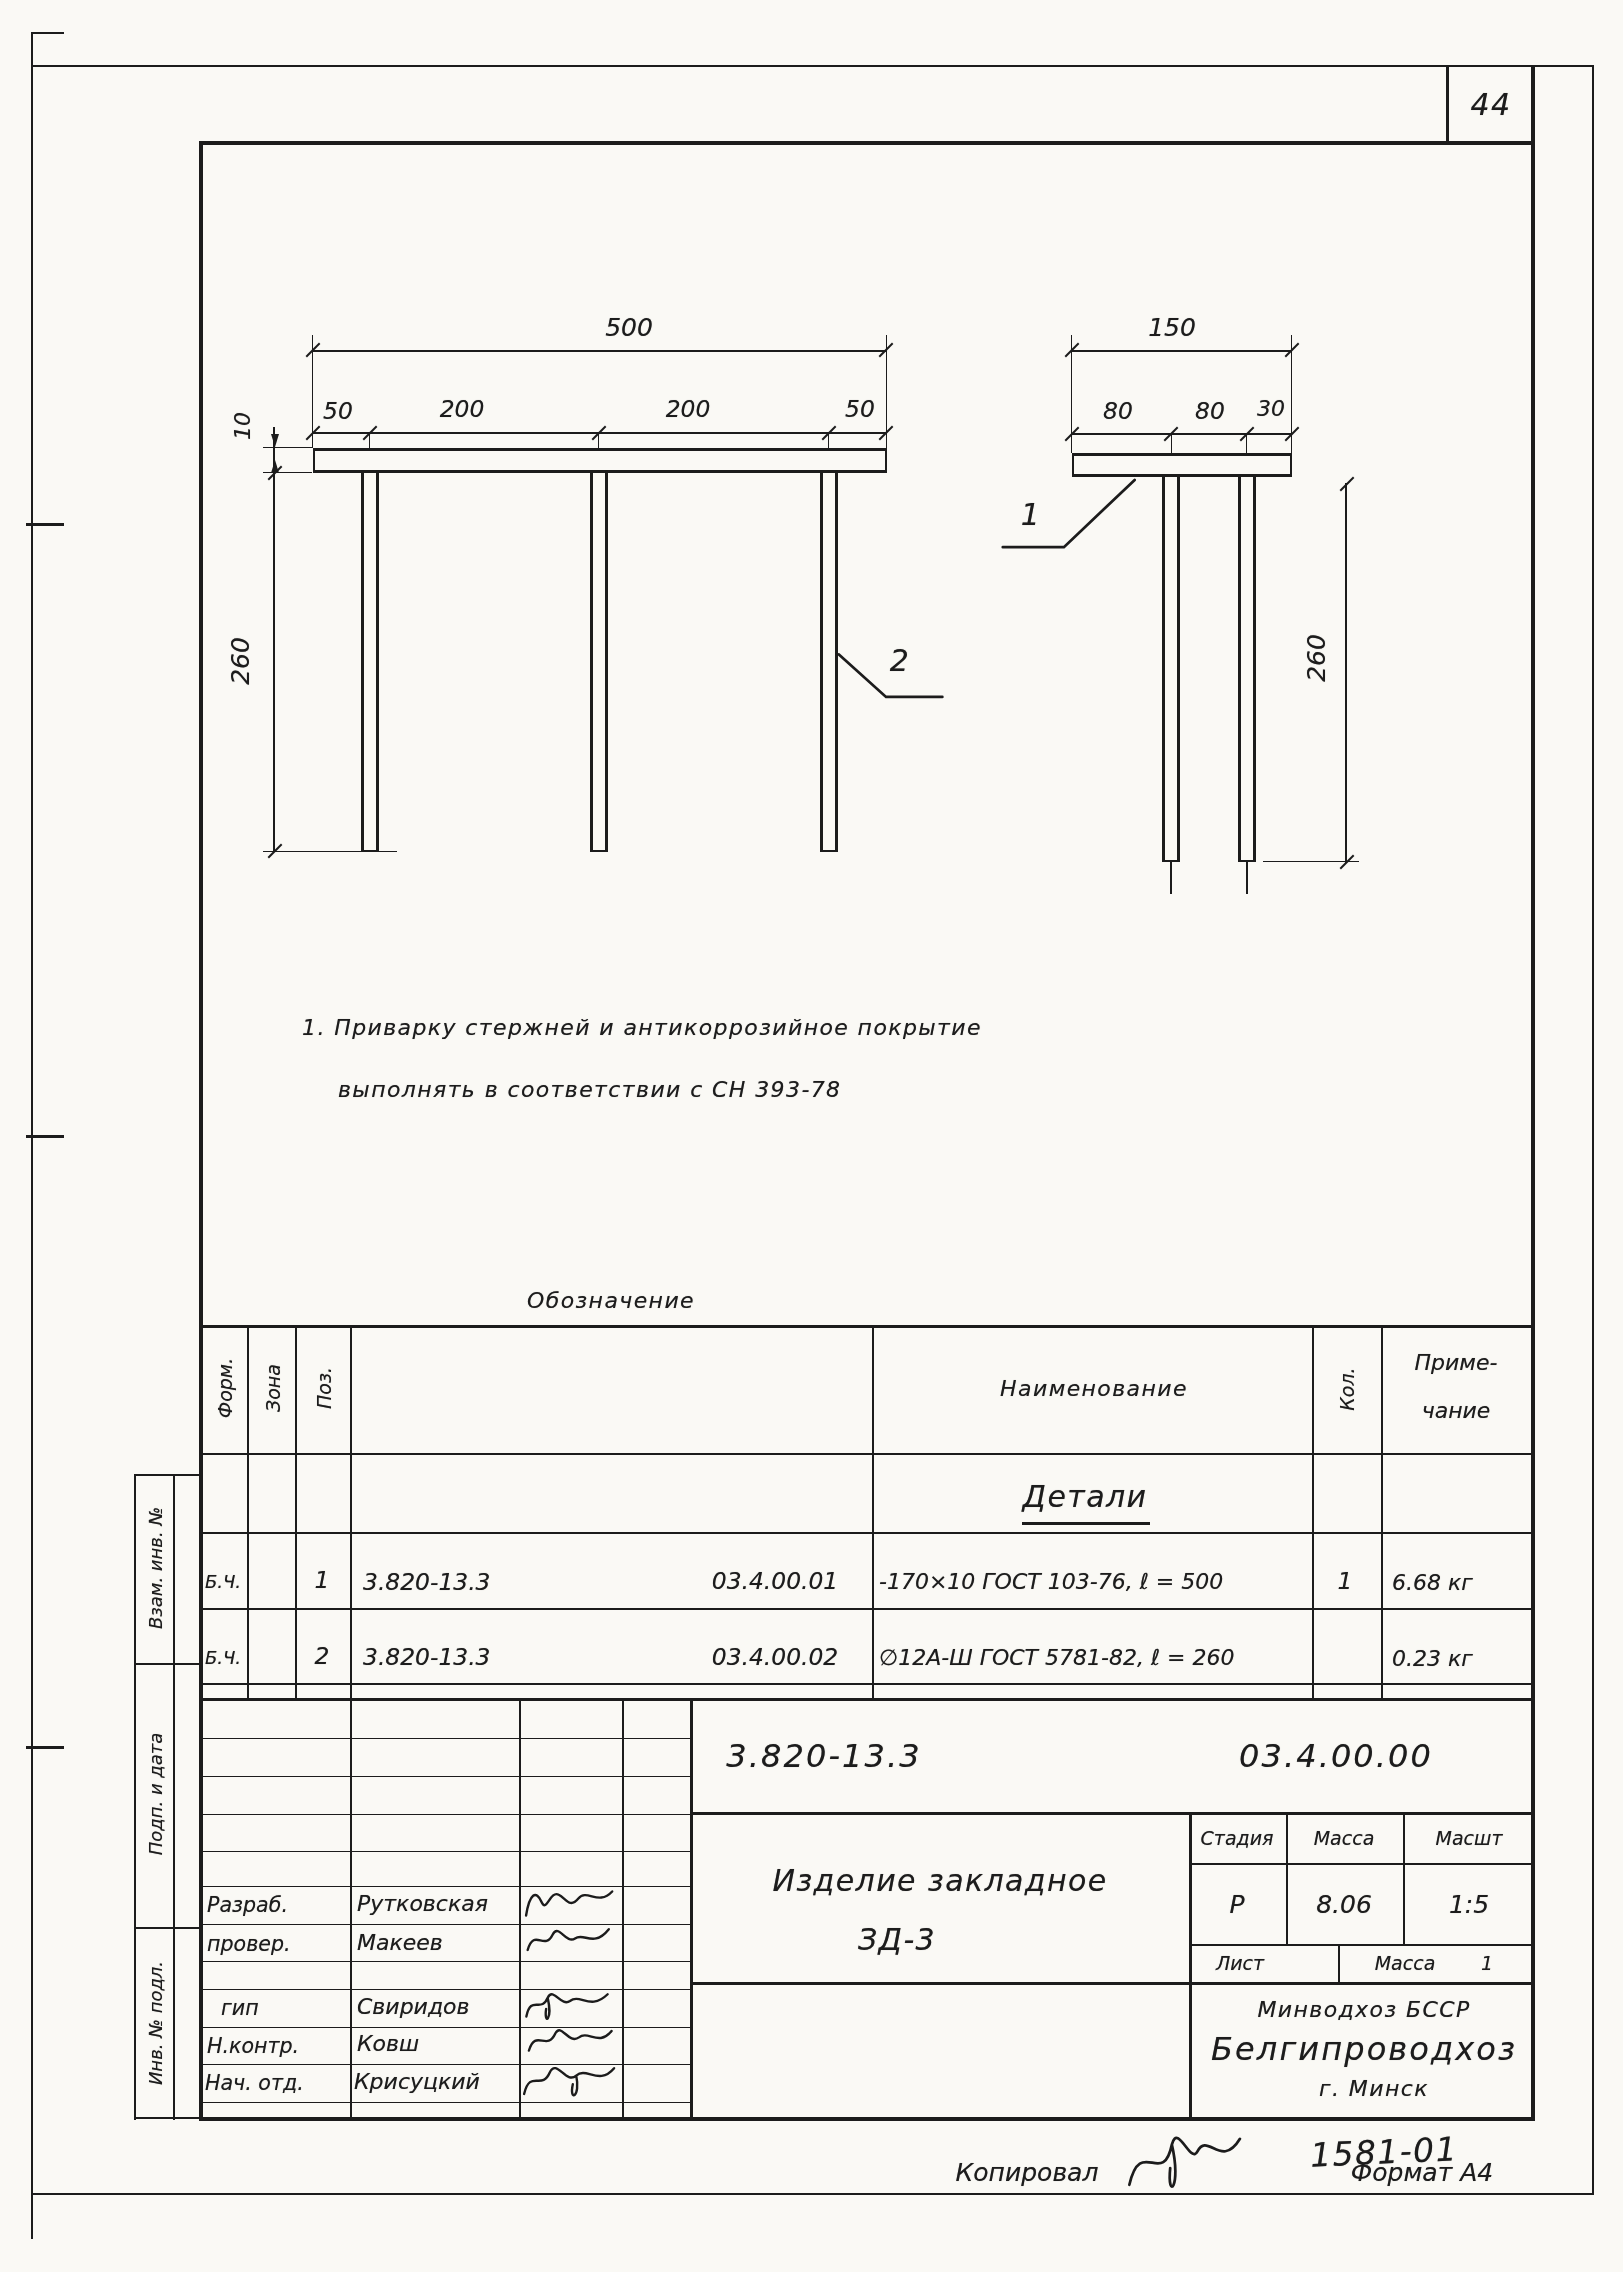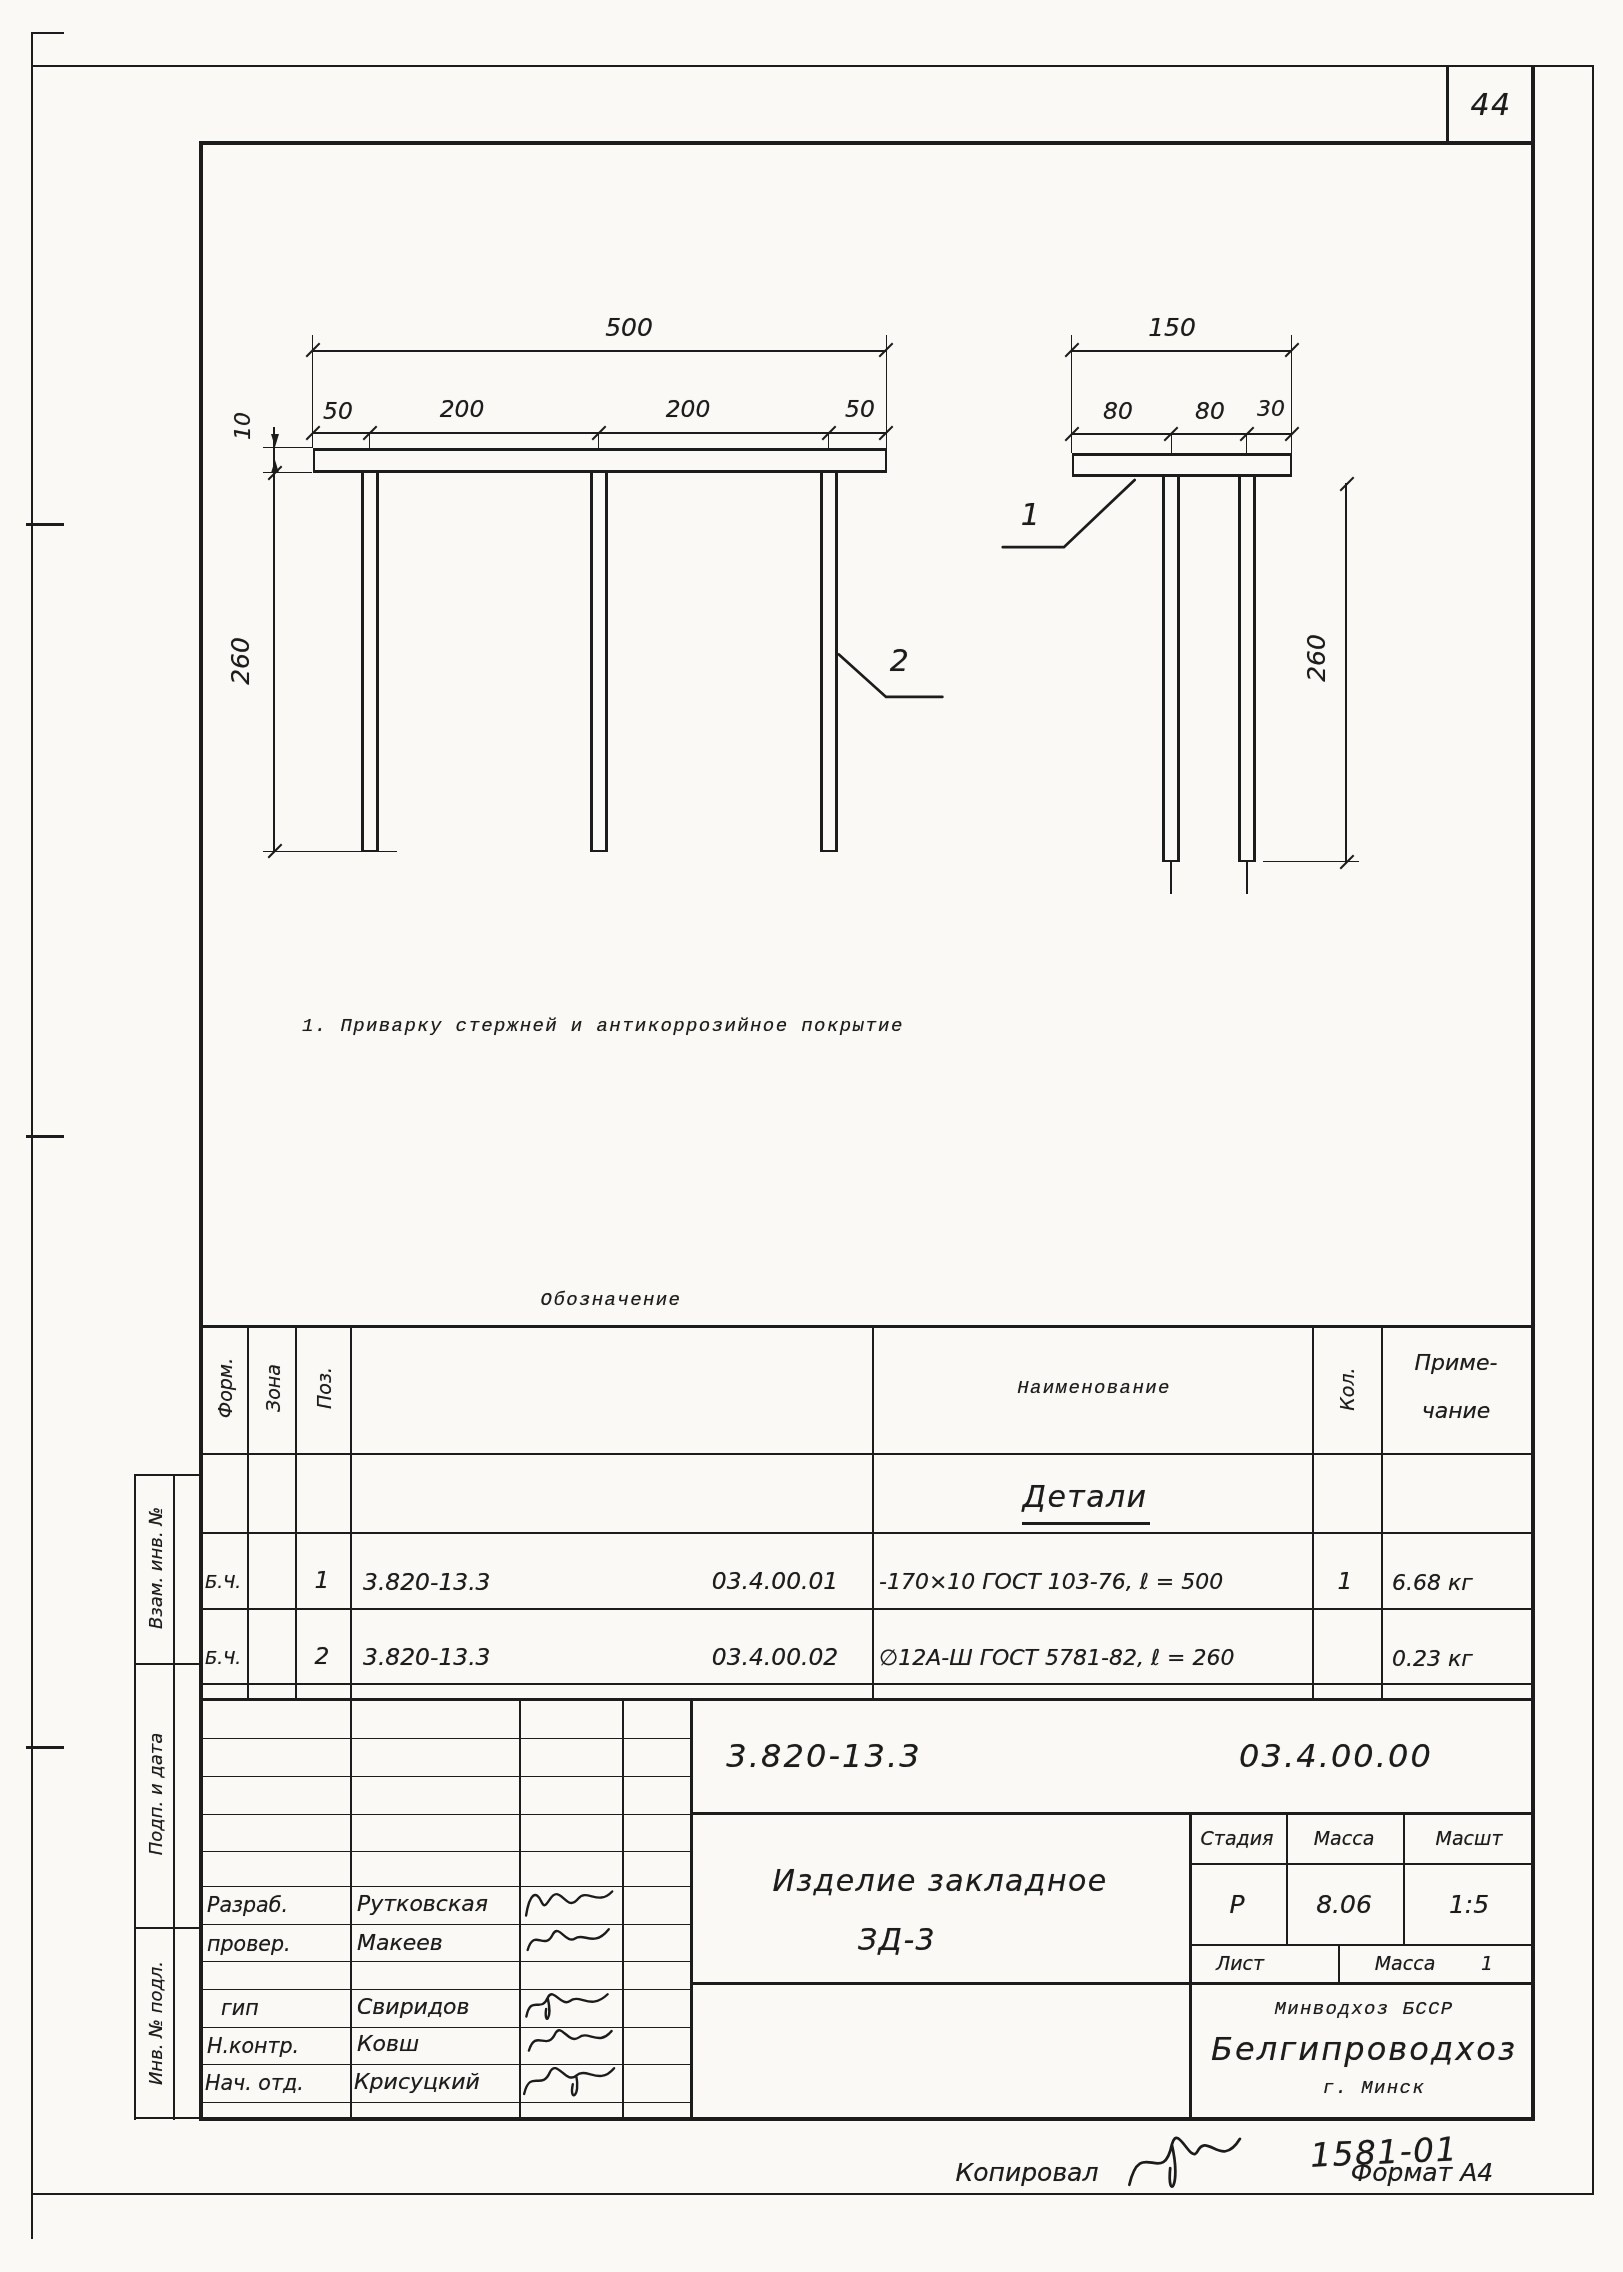--- a/index.html
+++ b/index.html
@@ -6,21 +6,21 @@
   .sheet{position:relative;width:1623px;height:2273px;background:#faf9f5;
          font-family:"DejaVu Sans",sans-serif;color:#1c1c1c;overflow:hidden;}
   .l{position:absolute;background:#1c1c1c;}
   .t{position:absolute;font-style:italic;white-space:nowrap;color:#1c1c1c;
      text-shadow:0 0 0.7px rgba(20,20,20,.55);}
   .ct{transform:translate(-50%,-50%);}
   .rt{transform:translate(-50%,-50%) rotate(-90deg);}
   .tilt{transform:translate(-50%,-50%) rotate(-2.5deg);}
   .f26{font-size:18px;} .f28{font-size:19px;} .f30{font-size:20.6px;}
   .f32{font-size:22px;} .f34{font-size:23.4px;} .f36{font-size:25px;}
-  .f40{font-size:19px;letter-spacing:1.4px;font-family:Liberation Mono, monospace;} .f44{font-size:30px;letter-spacing:1.4px;}
+  .f40{font-size:22px;letter-spacing:1.4px;} .f44{font-size:30px;letter-spacing:1.4px;}
   .f46{font-size:32px;letter-spacing:2.1px;} .f48{font-size:33px;letter-spacing:1.4px;}
   .tick{position:absolute;width:2.1px;height:19px;background:#1c1c1c;
         transform:translate(-50%,-50%) rotate(45deg);}
   .arrd{position:absolute;width:0;height:0;border-left:4.8px solid transparent;
         border-right:4.8px solid transparent;border-top:13.7px solid #1c1c1c;transform:translate(-50%,0);}
   .arru{position:absolute;width:0;height:0;border-left:4.8px solid transparent;
         border-right:4.8px solid transparent;border-bottom:13.7px solid #1c1c1c;transform:translate(-50%,-100%);}
   .plate{position:absolute;box-sizing:border-box;border-top:3.4px solid #1c1c1c;
          border-bottom:3.4px solid #1c1c1c;border-left:2.1px solid #1c1c1c;border-right:2.1px solid #1c1c1c;}
   .rod{position:absolute;box-sizing:border-box;border-left:3.4px solid #1c1c1c;
@@ -133,20 +133,21 @@
   <div class="t f36 rt" style="left:1316px;top:658px">260</div>
 
   <div class="t f44 ct" style="left:1031px;top:514px">1</div>
 
   <svg class="ov" width="1623" height="2273" viewBox="0 0 2363 3308">
     <path d="M1221,952 L1290,1014 L1372,1014" stroke="#1c1c1c" stroke-width="4" fill="none" stroke-linecap="round"></path>
     <path d="M1652,698 L1549,796 L1460,796" stroke="#1c1c1c" stroke-width="4" fill="none" stroke-linecap="round"></path>
   </svg>
 
   <div class="t f40" style="left:302px;top:1015px">1. Приварку стержней и антикоррозийное покрытие</div>
+  <div class="t f40" style="left:338px;top:1077px">выполнять в соответствии с СН 393-78</div>
 
   <div class="l" style="left:199px;top:1325px;width:1336px;height:3.4px"></div>
   <div class="l" style="left:247px;top:1325px;width:2.1px;height:376px"></div>
   <div class="l" style="left:295px;top:1325px;width:2.1px;height:376px"></div>
   <div class="l" style="left:350px;top:1325px;width:2.1px;height:376px"></div>
   <div class="l" style="left:872px;top:1325px;width:2.1px;height:376px"></div>
   <div class="l" style="left:1312px;top:1325px;width:2.1px;height:376px"></div>
   <div class="l" style="left:1381px;top:1325px;width:2.1px;height:376px"></div>
   <div class="l" style="left:199px;top:1453px;width:1336px;height:2.1px"></div>
   <div class="l" style="left:199px;top:1532px;width:1336px;height:2.1px"></div>

